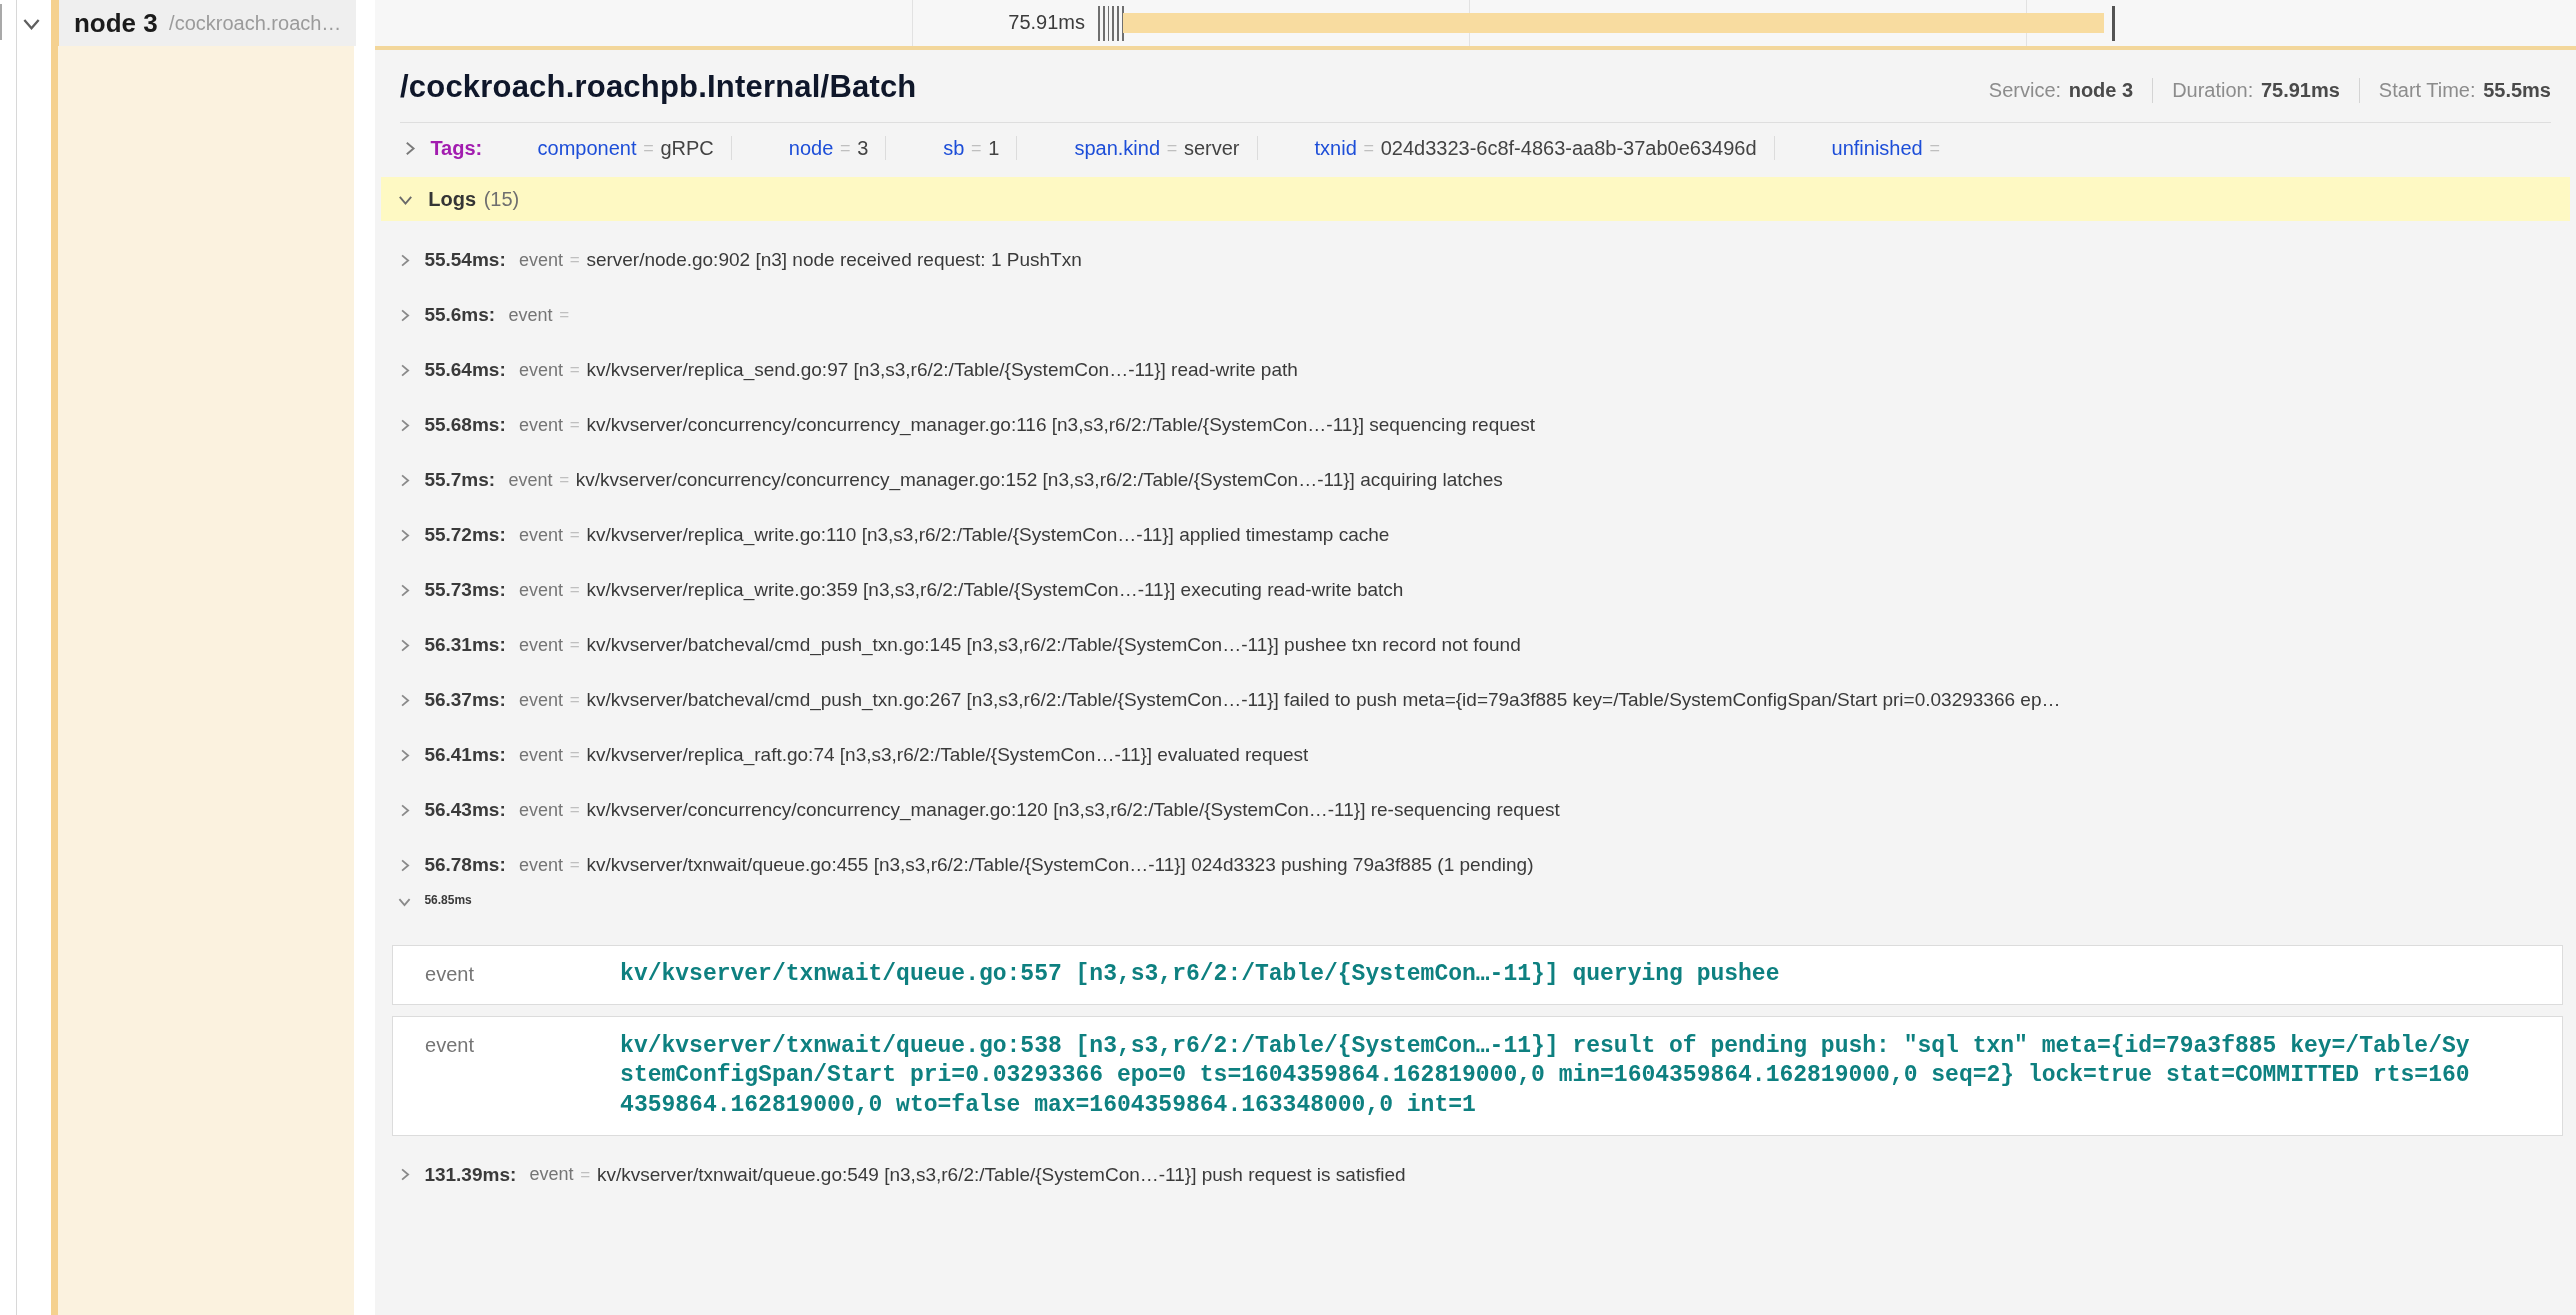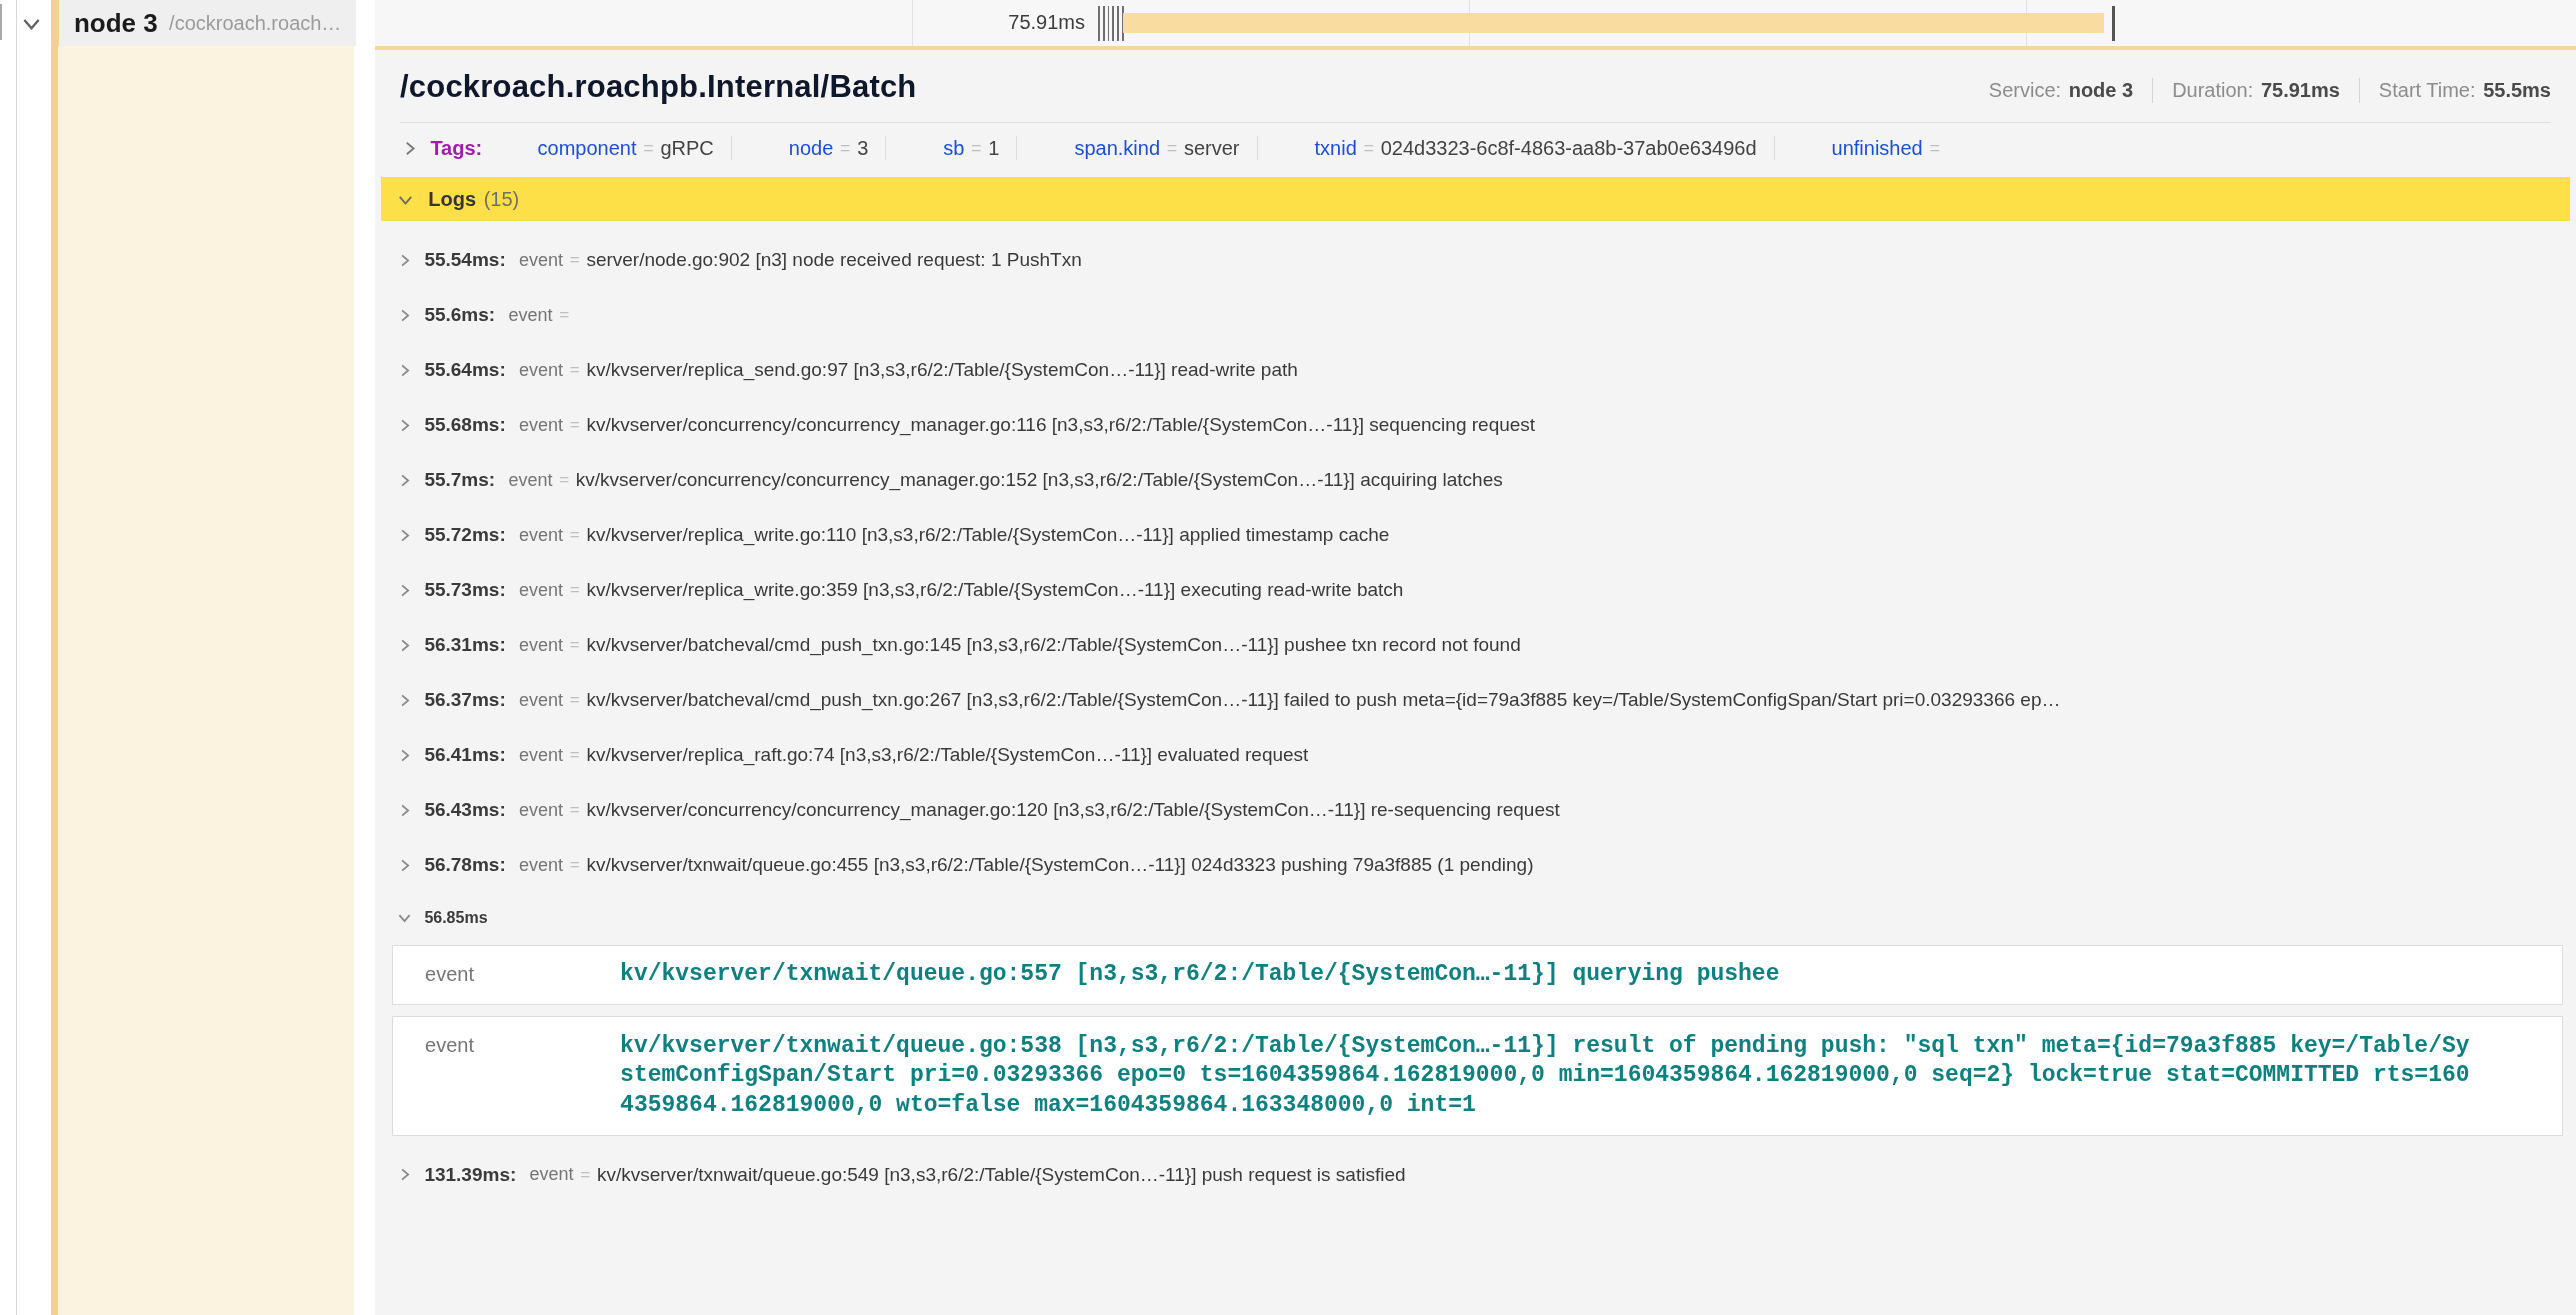--- a/index.html
+++ b/index.html
@@ -45,34 +45,34 @@
   .tags-row { margin:0 25px; padding:13.3px 0 11.4px 0; display:flex; align-items:center;
     font-size:20px; white-space:nowrap; }
   .tags-label { font-weight:bold; color:#a21caf; margin:0 15.3px 0 11.4px; }
   .tag-item { display:flex; align-items:center; }
   .tag-item .k { color:#1d4ed8;margin-left:40px; }
   .tag-item .eq { color:#bfbfbf; margin:0 6.7px; font-size:18px; }
   .tag-item .v { color:#434343; }
   .tag-sep { width:1px; height:24px; background:#dcdcdc; margin:0 17px; }
 
   .logs-wrap { margin:5.7px 5.7px 0 5.7px; }
-  .logs-header { background:#fde047; height:44px; display:flex; align-items:center;
+  .logs-header { background:#fef9c3; height:44px; display:flex; align-items:center;
     padding-left:15.3px; font-size:20px; }
   .logs-header .ttl { font-weight:bold; color:#353535; margin:0 7.6px 0 13.3px; }
   .logs-header .cnt { color:#6f6f6f; }
   .log-list { padding-top:11.4px; }
 
   .log-row { height:55px; display:flex; align-items:center; padding:0 17px 0 15.3px;
     overflow:hidden; white-space:nowrap; font-size:19px; }
   .log-row .t { font-weight:bold; color:#3a3a3a; margin:0 13.3px 0 11.4px; }
   .log-row .k { color:#757575; font-size:18px; }
   .log-row .eq { color:#bfbfbf; margin:0 6.7px; font-size:17px; }
   .log-row .v { color:#3a3a3a; overflow:hidden; }
 
-  .exp-head { height:50px; display:flex; align-items:center; padding-left:15.3px; font-size:16px; }
+  .exp-head { height:50px; display:flex; padding-left:15.3px; font-size:12px; }
   .exp-head .t { font-weight:bold; color:#3a3a3a; margin-left:11.4px; }
   .exp-box { margin:1.9px 7.6px 11.4px 11.4px; background:#fff; border:1px solid #dcdcdc;
     display:flex; padding:14.3px 23px 14.3px 0; }
   .exp-key { flex:none; width:227px; padding-left:32px; color:#757575; font-size:20px; padding-top:2.9px; }
   .exp-val { font-family:"Liberation Mono","DejaVu Sans Mono",monospace; font-size:23px;
     color:#0e8080; font-weight:bold; line-height:29.6px; max-width:1854px;
     white-space:pre-wrap; word-break:break-all; }
 
   .logs-footer { margin-top:3.8px; padding:11.4px 0 13.3px 15.3px; font-size:17px; color:#9b9b9b;
     border-bottom:1px solid #dcdcdc; }

